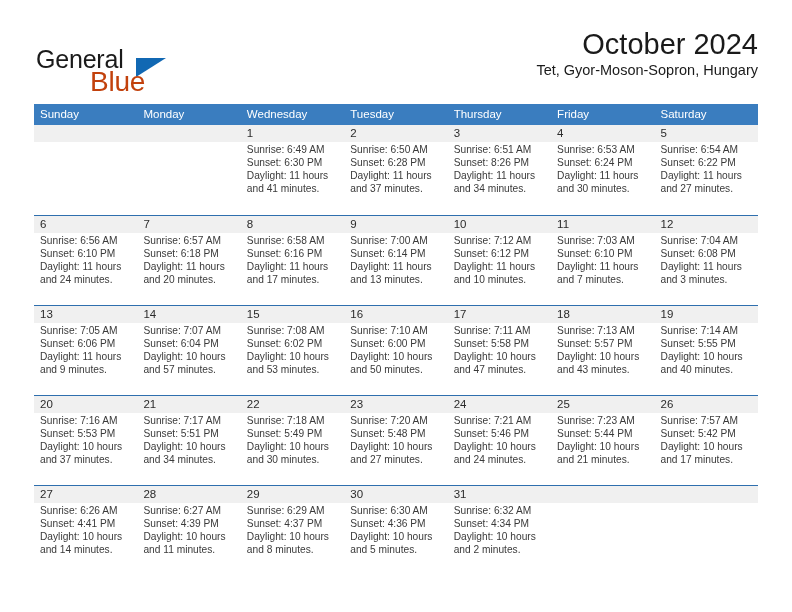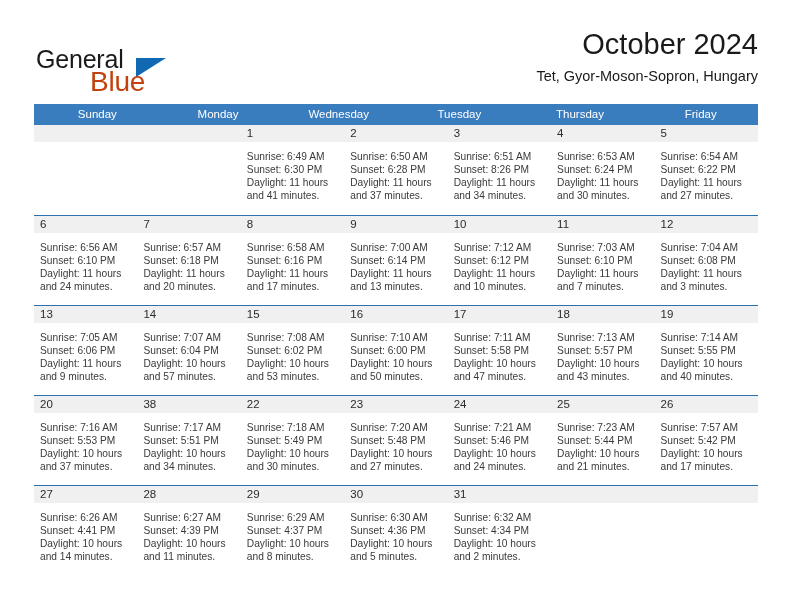--- a/index.html
+++ b/index.html
@@ -78,21 +78,21 @@
   .cal-title {
     font-size: 29px;
     color: #1a1a1a;
     line-height: 32px;
     white-space: nowrap;
   }
   .cal-subtitle {
     font-size: 14.5px;
     color: #1a1a1a;
     line-height: 20px;
-    margin-top: 6px;
+    margin-top: 0;
     white-space: nowrap;
   }
 
   
   .calendar {
     position: absolute;
     left: 34px;
     top: 104px;
     width: 724px;
   }
@@ -104,21 +104,20 @@
     height: 21px;
   }
   .dow-cell {
     flex: 1 1 0;
     color: #ffffff;
     font-size: 11.5px;
     line-height: 21px;
     padding-left: 6px;
     white-space: nowrap;
     overflow: hidden;
-    text-align: center;
   }
 
   .week-row {
     display: flex;
     width: 100%;
     border-top: 1.6px solid #2f6fae;
     height: 90px;
   }
   .week-row.first { border-top: none; }
 
@@ -132,21 +131,21 @@
     height: 17px;
     background: #f0f0f0;
     padding-left: 6px;
     font-size: 11.5px;
     line-height: 17px;
     color: #2b2b2b;
   }
   .day-cell.empty .day-num-band { color: transparent; }
 
   .day-body {
-    padding: 8px 5px 0 6px;
+    padding: 1px 5px 0 6px;
     font-size: 10.2px;
     line-height: 13.1px;
     color: #3a3a3a;
   }
   .day-body div { white-space: nowrap; }
 </style>
 </head>
 <body>
 
 <div class="page">
@@ -167,20 +166,21 @@
   </div>
 
   <div class="calendar">
     <div class="dow-row" id="dow-row">
         <div class="dow-cell">Sunday</div>
         <div class="dow-cell">Monday</div>
         <div class="dow-cell">Wednesday</div>
         <div class="dow-cell">Tuesday</div>
         <div class="dow-cell">Thursday</div>
         <div class="dow-cell">Friday</div>
+        <div class="dow-cell">Saturday</div>
       </div>
     <div id="weeks-container">
         <div class="week-row first">
           <div class="day-cell empty">
             <div class="day-num-band"></div>
           </div>
           <div class="day-cell empty">
             <div class="day-num-band"></div>
           </div>
           <div class="day-cell">
@@ -363,21 +363,21 @@
           <div class="day-cell">
             <div class="day-num-band">20</div>
             <div class="day-body">
               <div>Sunrise: 7:16 AM</div>
               <div>Sunset: 5:53 PM</div>
               <div>Daylight: 10 hours</div>
               <div>and 37 minutes.</div>
             </div>
           </div>
           <div class="day-cell">
-            <div class="day-num-band">38</div>
+            <div class="day-num-band">21</div>
             <div class="day-body">
               <div>Sunrise: 7:17 AM</div>
               <div>Sunset: 5:51 PM</div>
               <div>Daylight: 10 hours</div>
               <div>and 34 minutes.</div>
             </div>
           </div>
           <div class="day-cell">
             <div class="day-num-band">22</div>
             <div class="day-body">

